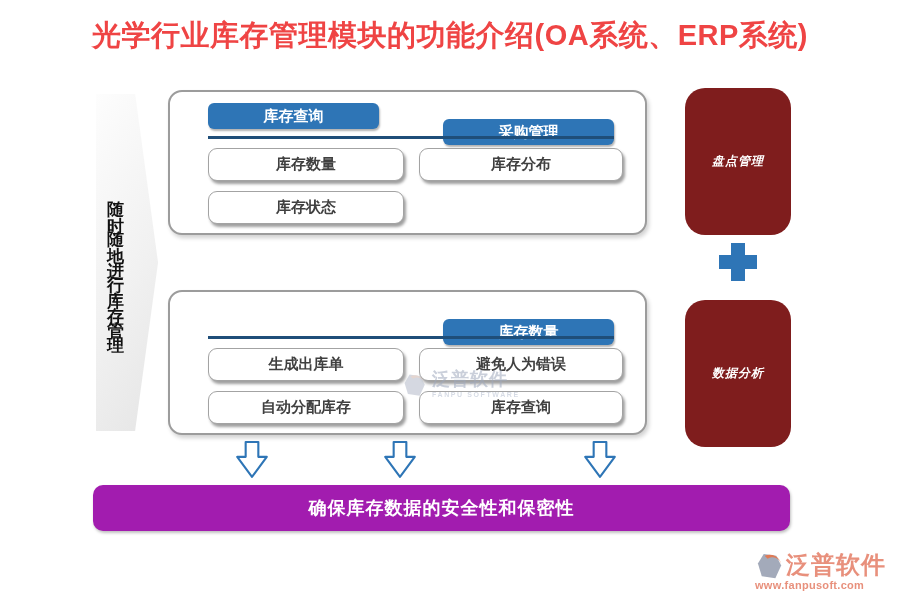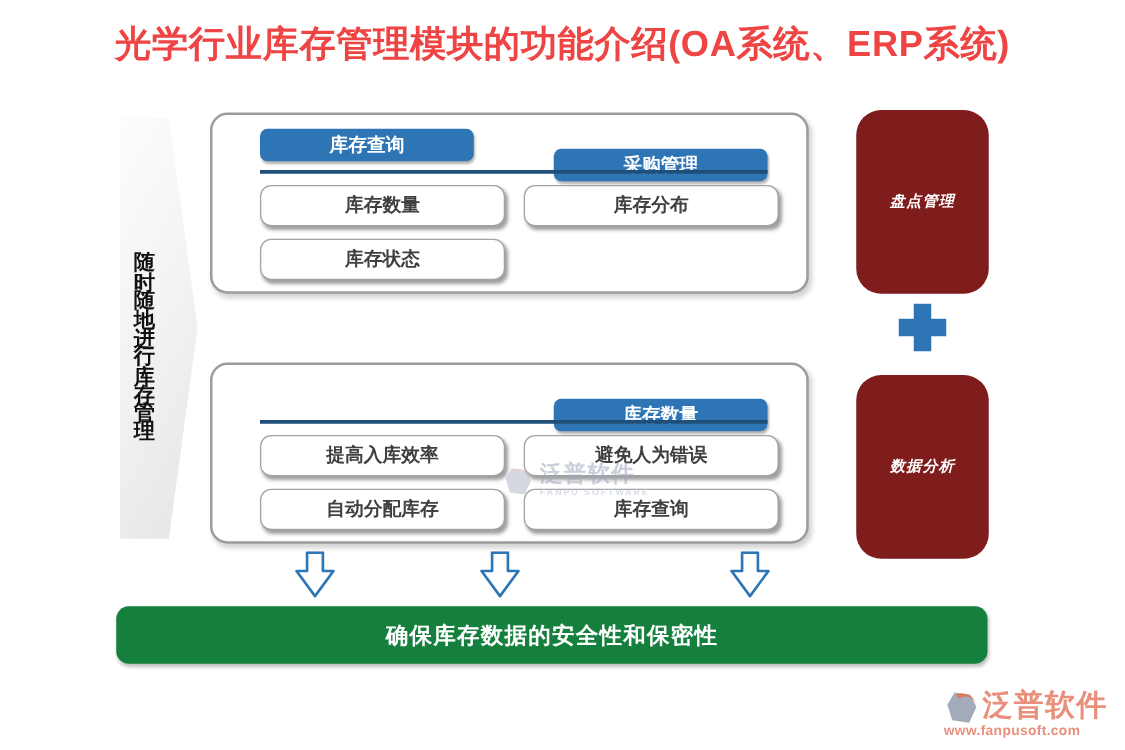--- a/index.html
+++ b/index.html
@@ -54,21 +54,21 @@
   .plus-wrap { position: absolute; left: 717px; top: 241px; width: 42px; height: 42px; }
 
   
   .arrow { position: absolute; top: 441px; width: 32px; height: 38px; }
   .arrow.a1 { left: 236px; }
   .arrow.a2 { left: 384px; }
   .arrow.a3 { left: 584px; }
 
   
   .bottom-bar { position: absolute; left: 93px; top: 485px; width: 697px; height: 46px;
-    background: #15803d; border-radius: 10px; color: #fff; font-size: 18px; font-weight: 700;
+    background: #a21caf; border-radius: 10px; color: #fff; font-size: 18px; font-weight: 700;
     display: flex; align-items: center; justify-content: center; letter-spacing: 1px;
     box-shadow: 1px 2px 3px rgba(0,0,0,0.25); }
 
   
   .watermark { position: absolute; left: 402px; top: 369px; display: flex; align-items: flex-start;
     opacity: 0.55; pointer-events: none; }
   .watermark .wm-mark { width: 27px; height: 27px; margin-top: 3px; }
   .wm-texts { margin-left: 3px; }
   .wm-name { font-size: 18px; font-weight: 700; color: #9fa9bd; letter-spacing: 1px; line-height: 20px; }
   .wm-sub { font-size: 7px; font-weight: 700; color: #b6bfd0; letter-spacing: 1.6px; margin-top: 2px; }
@@ -96,21 +96,21 @@
     <div class="hdr right">采购管理</div>
     <div class="divider"></div>
     <div class="btn c1 r1">库存数量</div>
     <div class="btn c2 r1">库存分布</div>
     <div class="btn c1 r2">库存状态</div>
   </div>
 
   <div class="group bottom">
     <div class="hdr right">库存数量</div>
     <div class="divider"></div>
-    <div class="btn c1 r1">提高入库效率</div>
+    <div class="btn c1 r1">生成出库单</div>
     <div class="btn c1 r2">自动分配库存</div>
     <div class="btn c2 r1">避免人为错误</div>
     <div class="btn c2 r2">库存查询</div>
   </div>
 
   <div class="side-box b1">盘点管理</div>
   <div class="plus-wrap">
     <svg viewBox="0 0 42 42" width="42" height="42">
       <path d="M14 2 h14 v12 h12 v14 h-12 v12 h-14 v-12 h-12 v-14 h12 z" fill="#2E75B6"></path>
     </svg>

